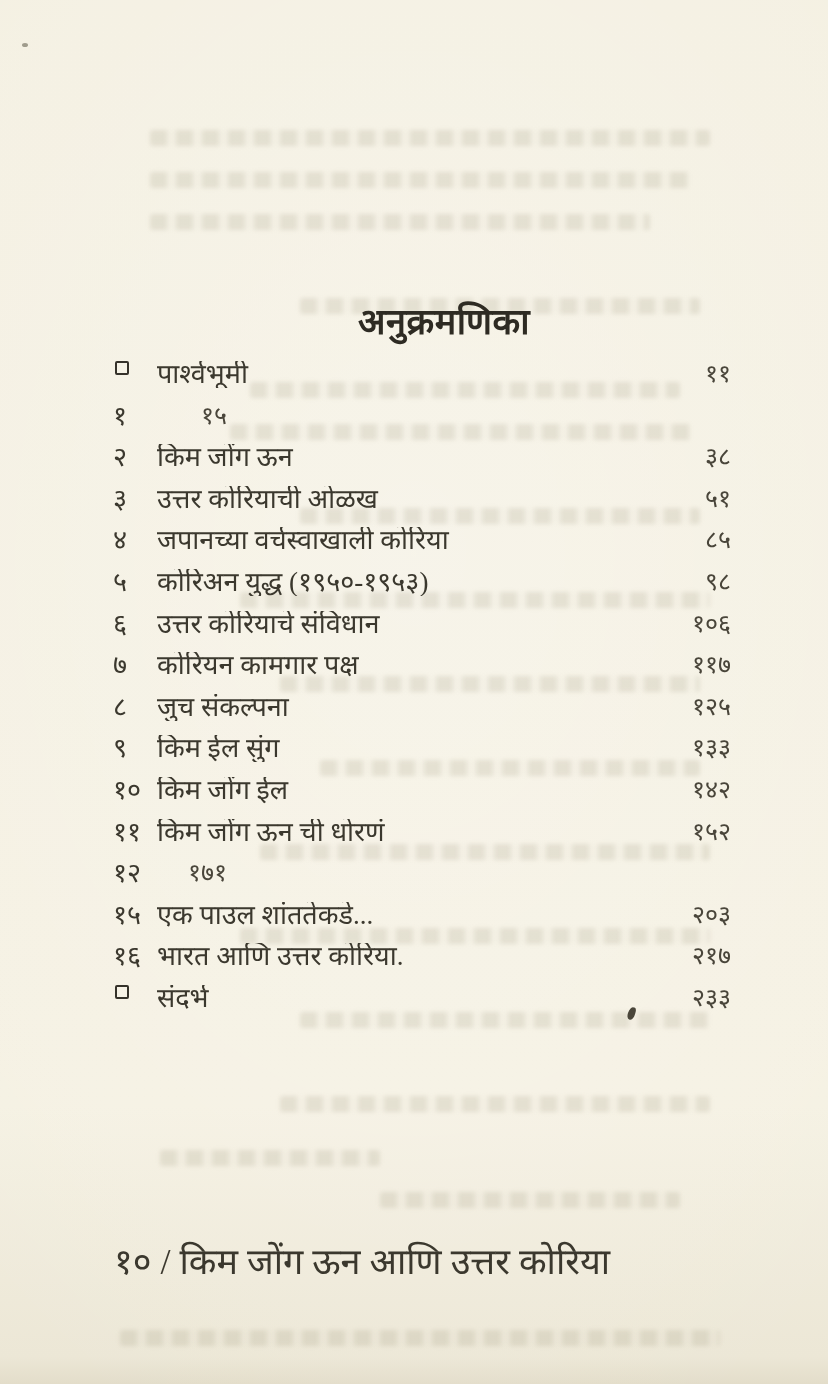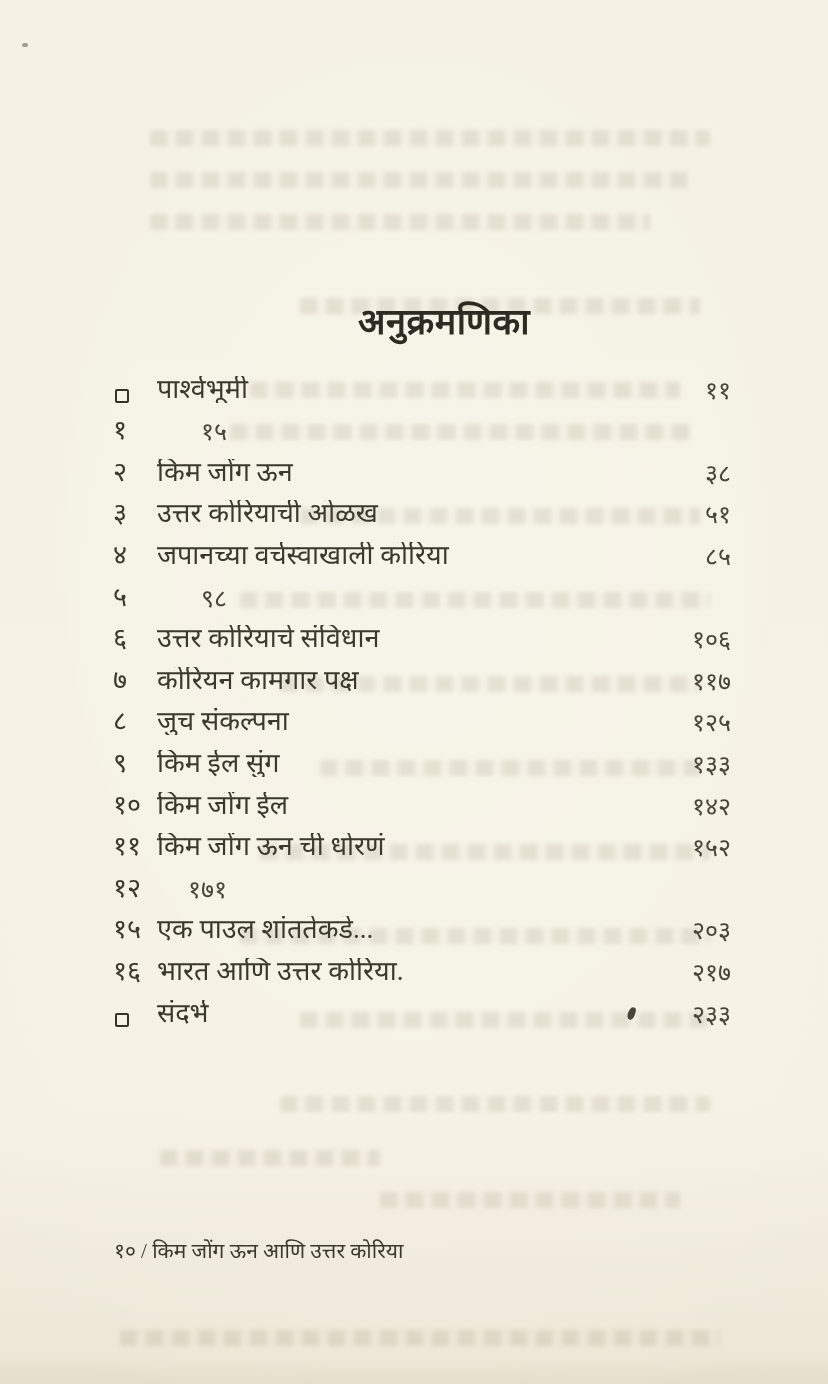--- a/index.html
+++ b/index.html
@@ -42,21 +42,21 @@
     color: #2e2b23;
   }
   .toc {
     position: absolute;
     top: 361px;
     left: 113px;
     width: 618px;
   }
   .toc-row {
     display: flex;
-    align-items: flex-end;
+    align-items: flex-start;
     height: 41.6px;
     font-size: 27px;
     line-height: 1;
   }
   .toc-marker {
     width: 44px;
     flex: 0 0 44px;
     display: flex;
     align-items: center;
     color: #3b382e;
@@ -79,21 +79,21 @@
   .toc-page {
     flex: 0 0 70px;
     text-align: right;
     font-size: 25px;
     color: #49453a;
   }
   .footer {
     position: absolute;
     top: 1236px;
     left: 114px;
-    font-size: 21px;
+    font-size: 36px;
     color: #3b382e;
     white-space: nowrap;
   }
   .ink-mark {
     position: absolute;
     top: 1007px;
     left: 628px;
     width: 7px;
     height: 13px;
     background: #4a463a;
@@ -166,20 +166,21 @@
   </div>
 
   <div class="toc-row">
     <span class="toc-marker">४</span>
     <span class="toc-title">जपानच्या वर्चस्वाखाली कोरिया</span>
     <span class="toc-page">८५</span>
   </div>
 
   <div class="toc-row">
     <span class="toc-marker">५</span>
+    <span class="toc-title">कोरिअन युद्ध (१९५०-१९५३)</span>
     <span class="toc-page">९८</span>
   </div>
 
   <div class="toc-row">
     <span class="toc-marker">६</span>
     <span class="toc-title">उत्तर कोरियाचे संविधान</span>
     <span class="toc-page">१०६</span>
   </div>
 
   <div class="toc-row">

